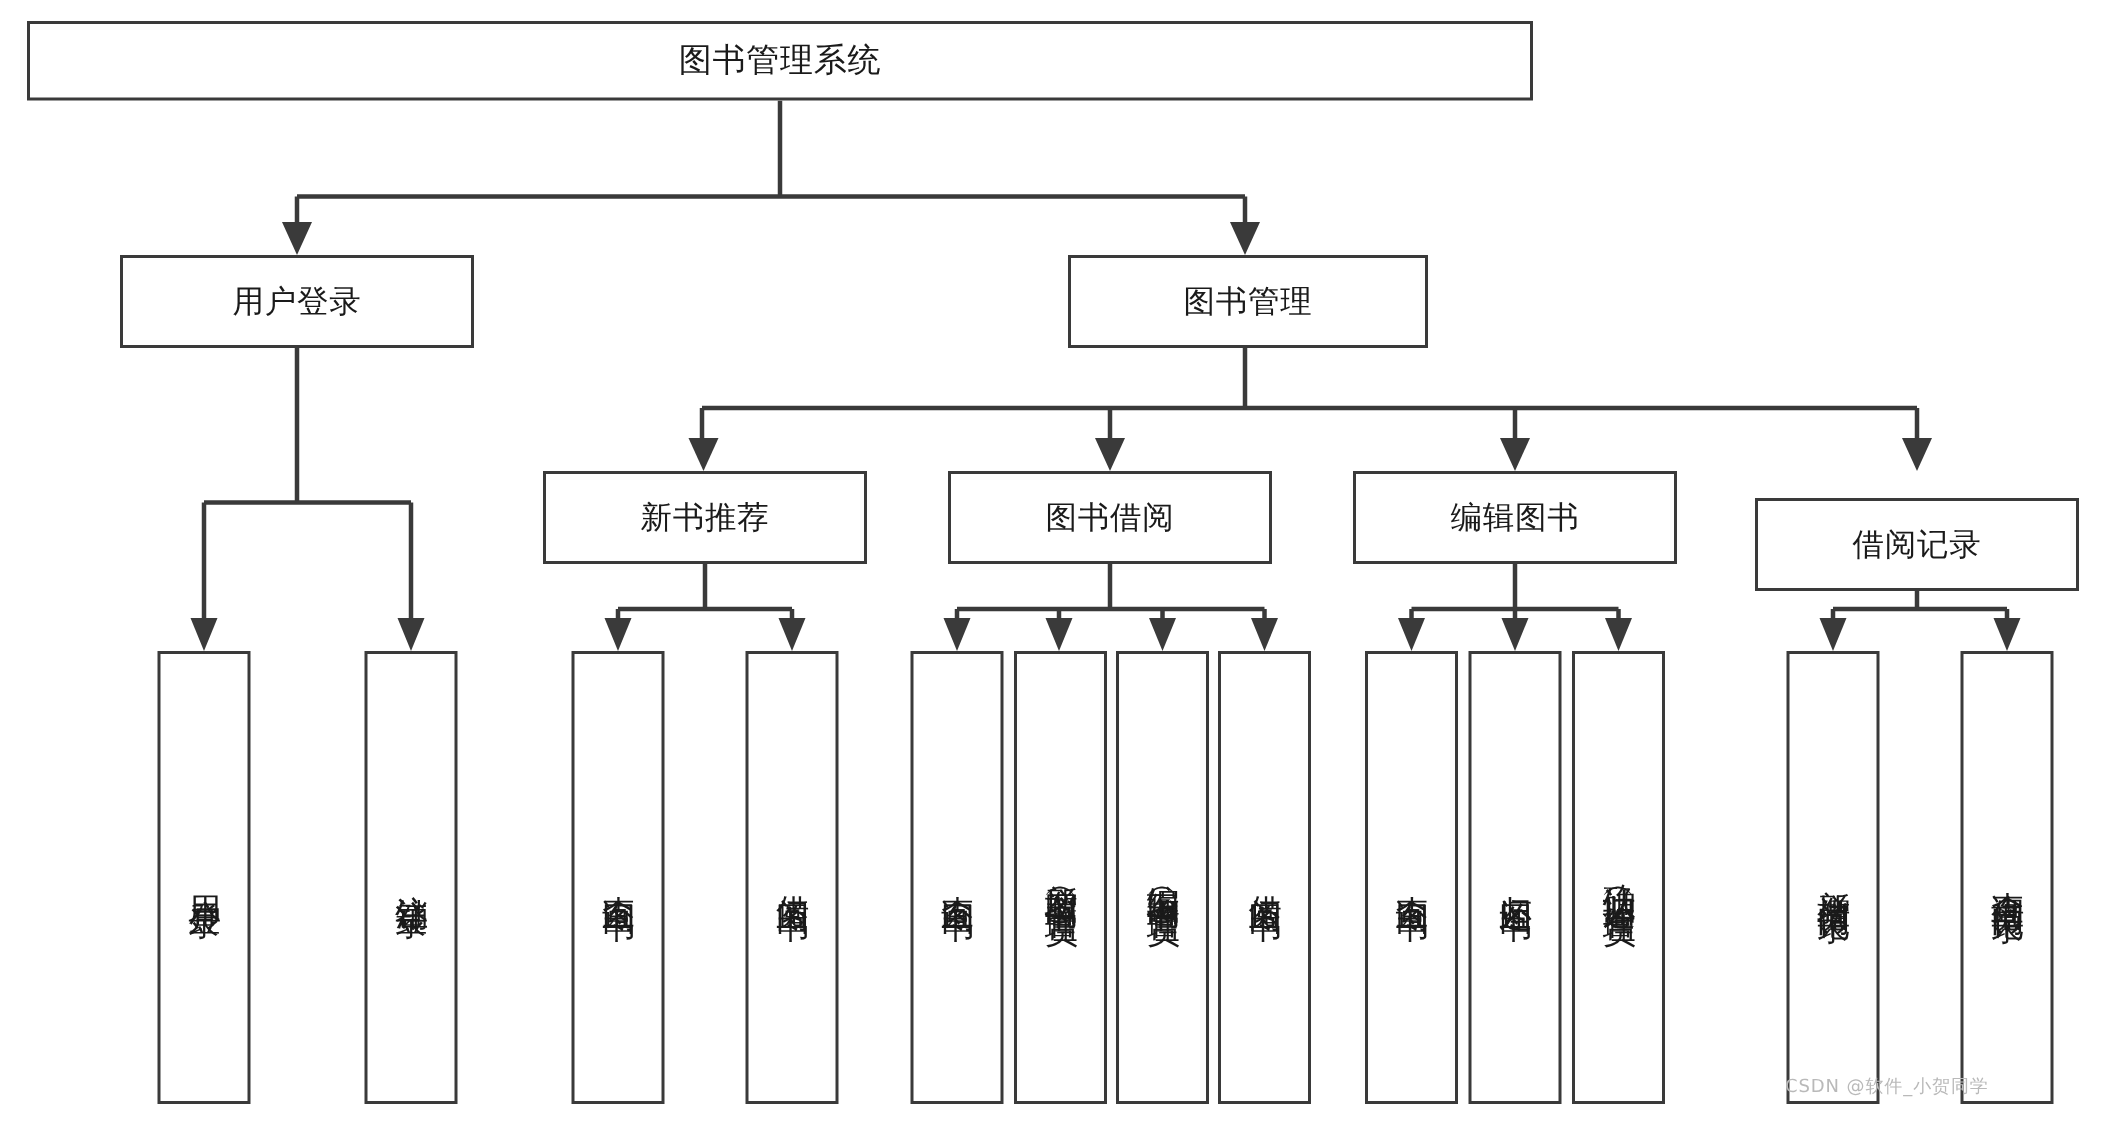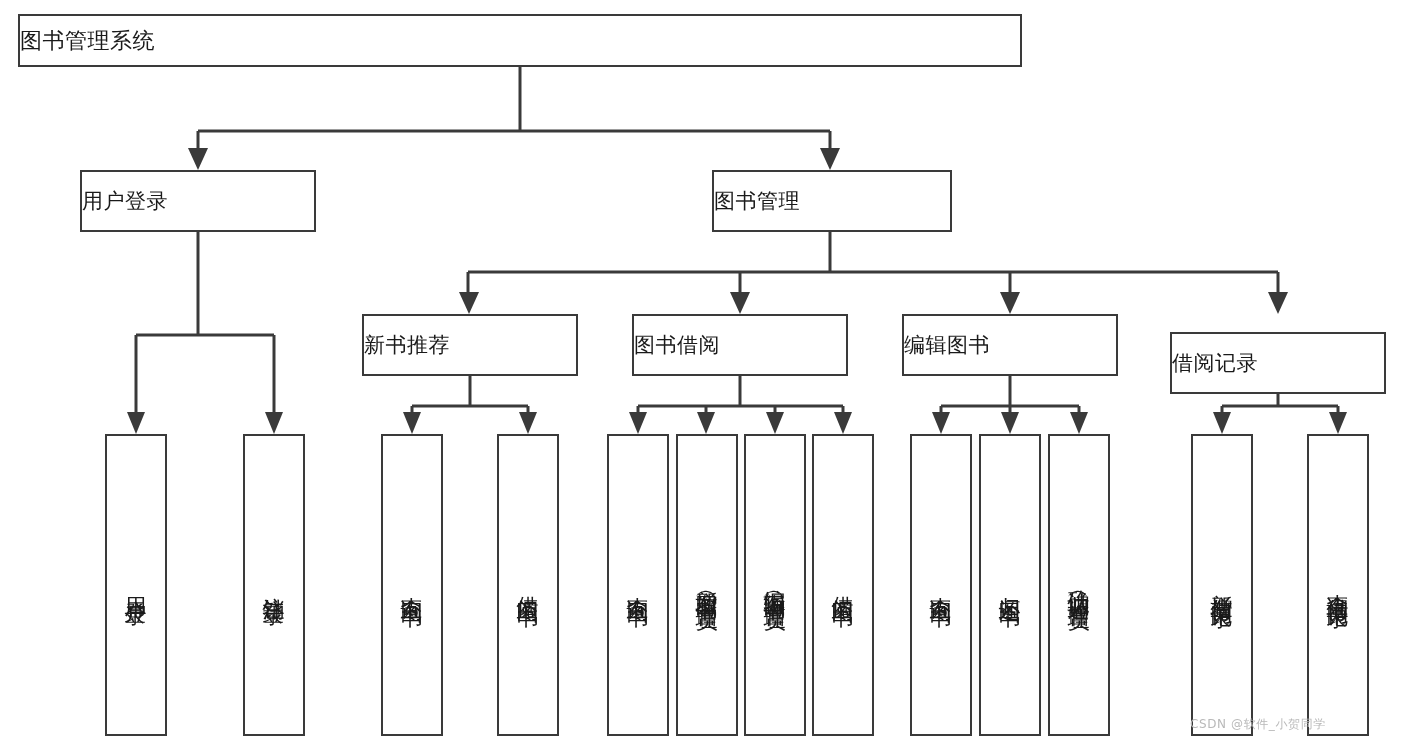--- a/index.html
+++ b/index.html
@@ -25,20 +25,21 @@
     height: 747px;
     pointer-events: none;
   }
   .node {
     position: absolute;
     box-sizing: border-box;
     background: #ffffff;
     border: 2px solid #3a3a3a;
     display: flex;
     align-items: center;
+    justify-content: center;
     color: #1a1a1a;
   }
   .node-label {
     display: block;
     text-align: center;
     line-height: 1.18;
     white-space: pre-line;
   }
   .node.horizontal .node-label {
     font-size: 21px;

